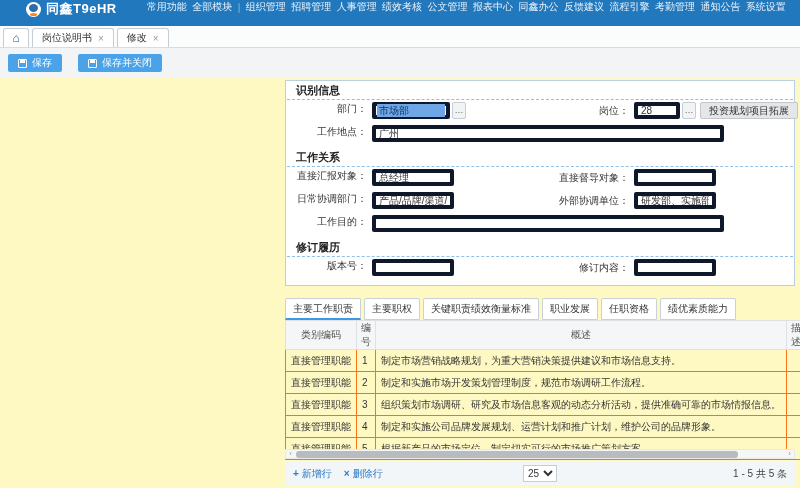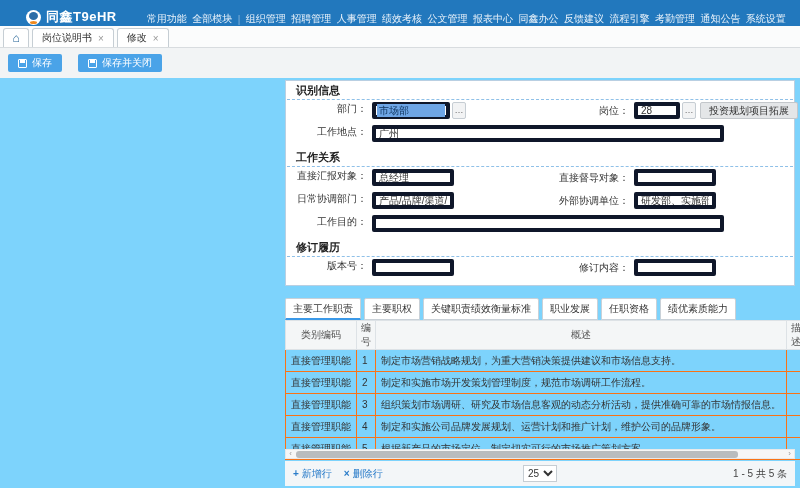--- a/index.html
+++ b/index.html
@@ -1,19 +1,19 @@
 <!DOCTYPE html>
 <html><head>
 <meta charset="utf-8">
 <style>
   *{box-sizing:border-box;margin:0;padding:0}
   html,body{width:800px;height:488px;overflow:hidden;background:#fff;
     font-family:"Liberation Sans","DejaVu Sans",sans-serif}
   
-  .navbar{height:26px;background:#2278bd;display:flex;align-items:flex-end;padding:0 10px 0 26px}
+  .navbar{height:26px;background:#2278bd;display:flex;align-items:flex-start;padding:0 10px 8px 26px}
   .brand{display:flex;align-items:center;gap:5px;cursor:pointer;flex-shrink:0}
   .logo{width:15px;height:15px;border-radius:50%;background:#fff;position:relative;overflow:hidden}
   .logo::before{content:"";position:absolute;left:3px;top:2px;width:9px;height:8px;border-radius:50%;background:#2b6da8}
   .logo::after{content:"";position:absolute;left:4px;bottom:1px;width:7px;height:3px;border-radius:50%;background:#f08a1e}
   .brand-text{color:#fff;font-size:13px;font-weight:bold;letter-spacing:.5px;white-space:nowrap}
   .nav-items{display:flex;flex:1;justify-content:space-between;align-items:center;margin-left:30px;margin-right:4px}
   .nav-item{color:#e9f2fa;font-size:10px;cursor:pointer;white-space:nowrap}
   .nav-divider{color:#8ab6d9;font-size:10px}
   
   .doctabs{height:22px;background:#fbfcfc;border-bottom:1px solid #d8dcdf;display:flex;align-items:flex-end;padding-left:3px}
@@ -22,21 +22,21 @@
   .doctab .close{color:#999;font-size:10px;cursor:pointer}
   .home-tab{width:26px;justify-content:center;padding:0}
   .home-icon{color:#1d5e93;font-size:12px;line-height:1}
   
   .toolbar{height:30px;background:#f2f4f5;display:flex;align-items:center;gap:16px;padding-left:8px}
   .btn{background:#4aa3e8;color:#fff;font-size:10px;height:18px;display:flex;align-items:center;gap:5px;
     padding:4px 10px;border-radius:2px;border:none;cursor:pointer;font-family:inherit}
   .save-ico{width:9px;height:9px;border:1px solid #fff;border-radius:1px;position:relative;display:inline-block}
   .save-ico::before{content:"";position:absolute;left:1px;top:0;width:5px;height:3px;background:#fff}
   
-  .content{position:relative;height:410px;background:#7dd3fc}
+  .content{position:relative;height:410px;background:#fef9c3}
   .panel{position:absolute;left:285px;top:2px;width:510px;height:406px}
   .formbox{border:1px solid #b9cfe2;padding-bottom:3px;background:#fff}
   .sec-title{font-size:11px;font-weight:bold;color:#222;height:18px;line-height:19px;padding-left:10px}
   .dotted{border-bottom:1px dashed #8fc0e8;margin:0 1px 2px}
   .frow{height:23px;display:flex;align-items:flex-start;position:relative}
   .flab{width:86px;text-align:right;font-size:10px;color:#333;padding-right:5px;flex-shrink:0;white-space:nowrap}
   .inp{height:17px;border:4px solid #0f172a;border-radius:2px;font-size:10px;color:#333;padding:0 3px;
     font-family:inherit;background:#fff;outline:none}
   .w-dept{width:78px;display:flex;align-items:center;padding:1px}
   .hl{background:#6ea6e6;color:#0f3560;flex:1;height:13px;line-height:13px;padding-left:2px;font-size:10px}

